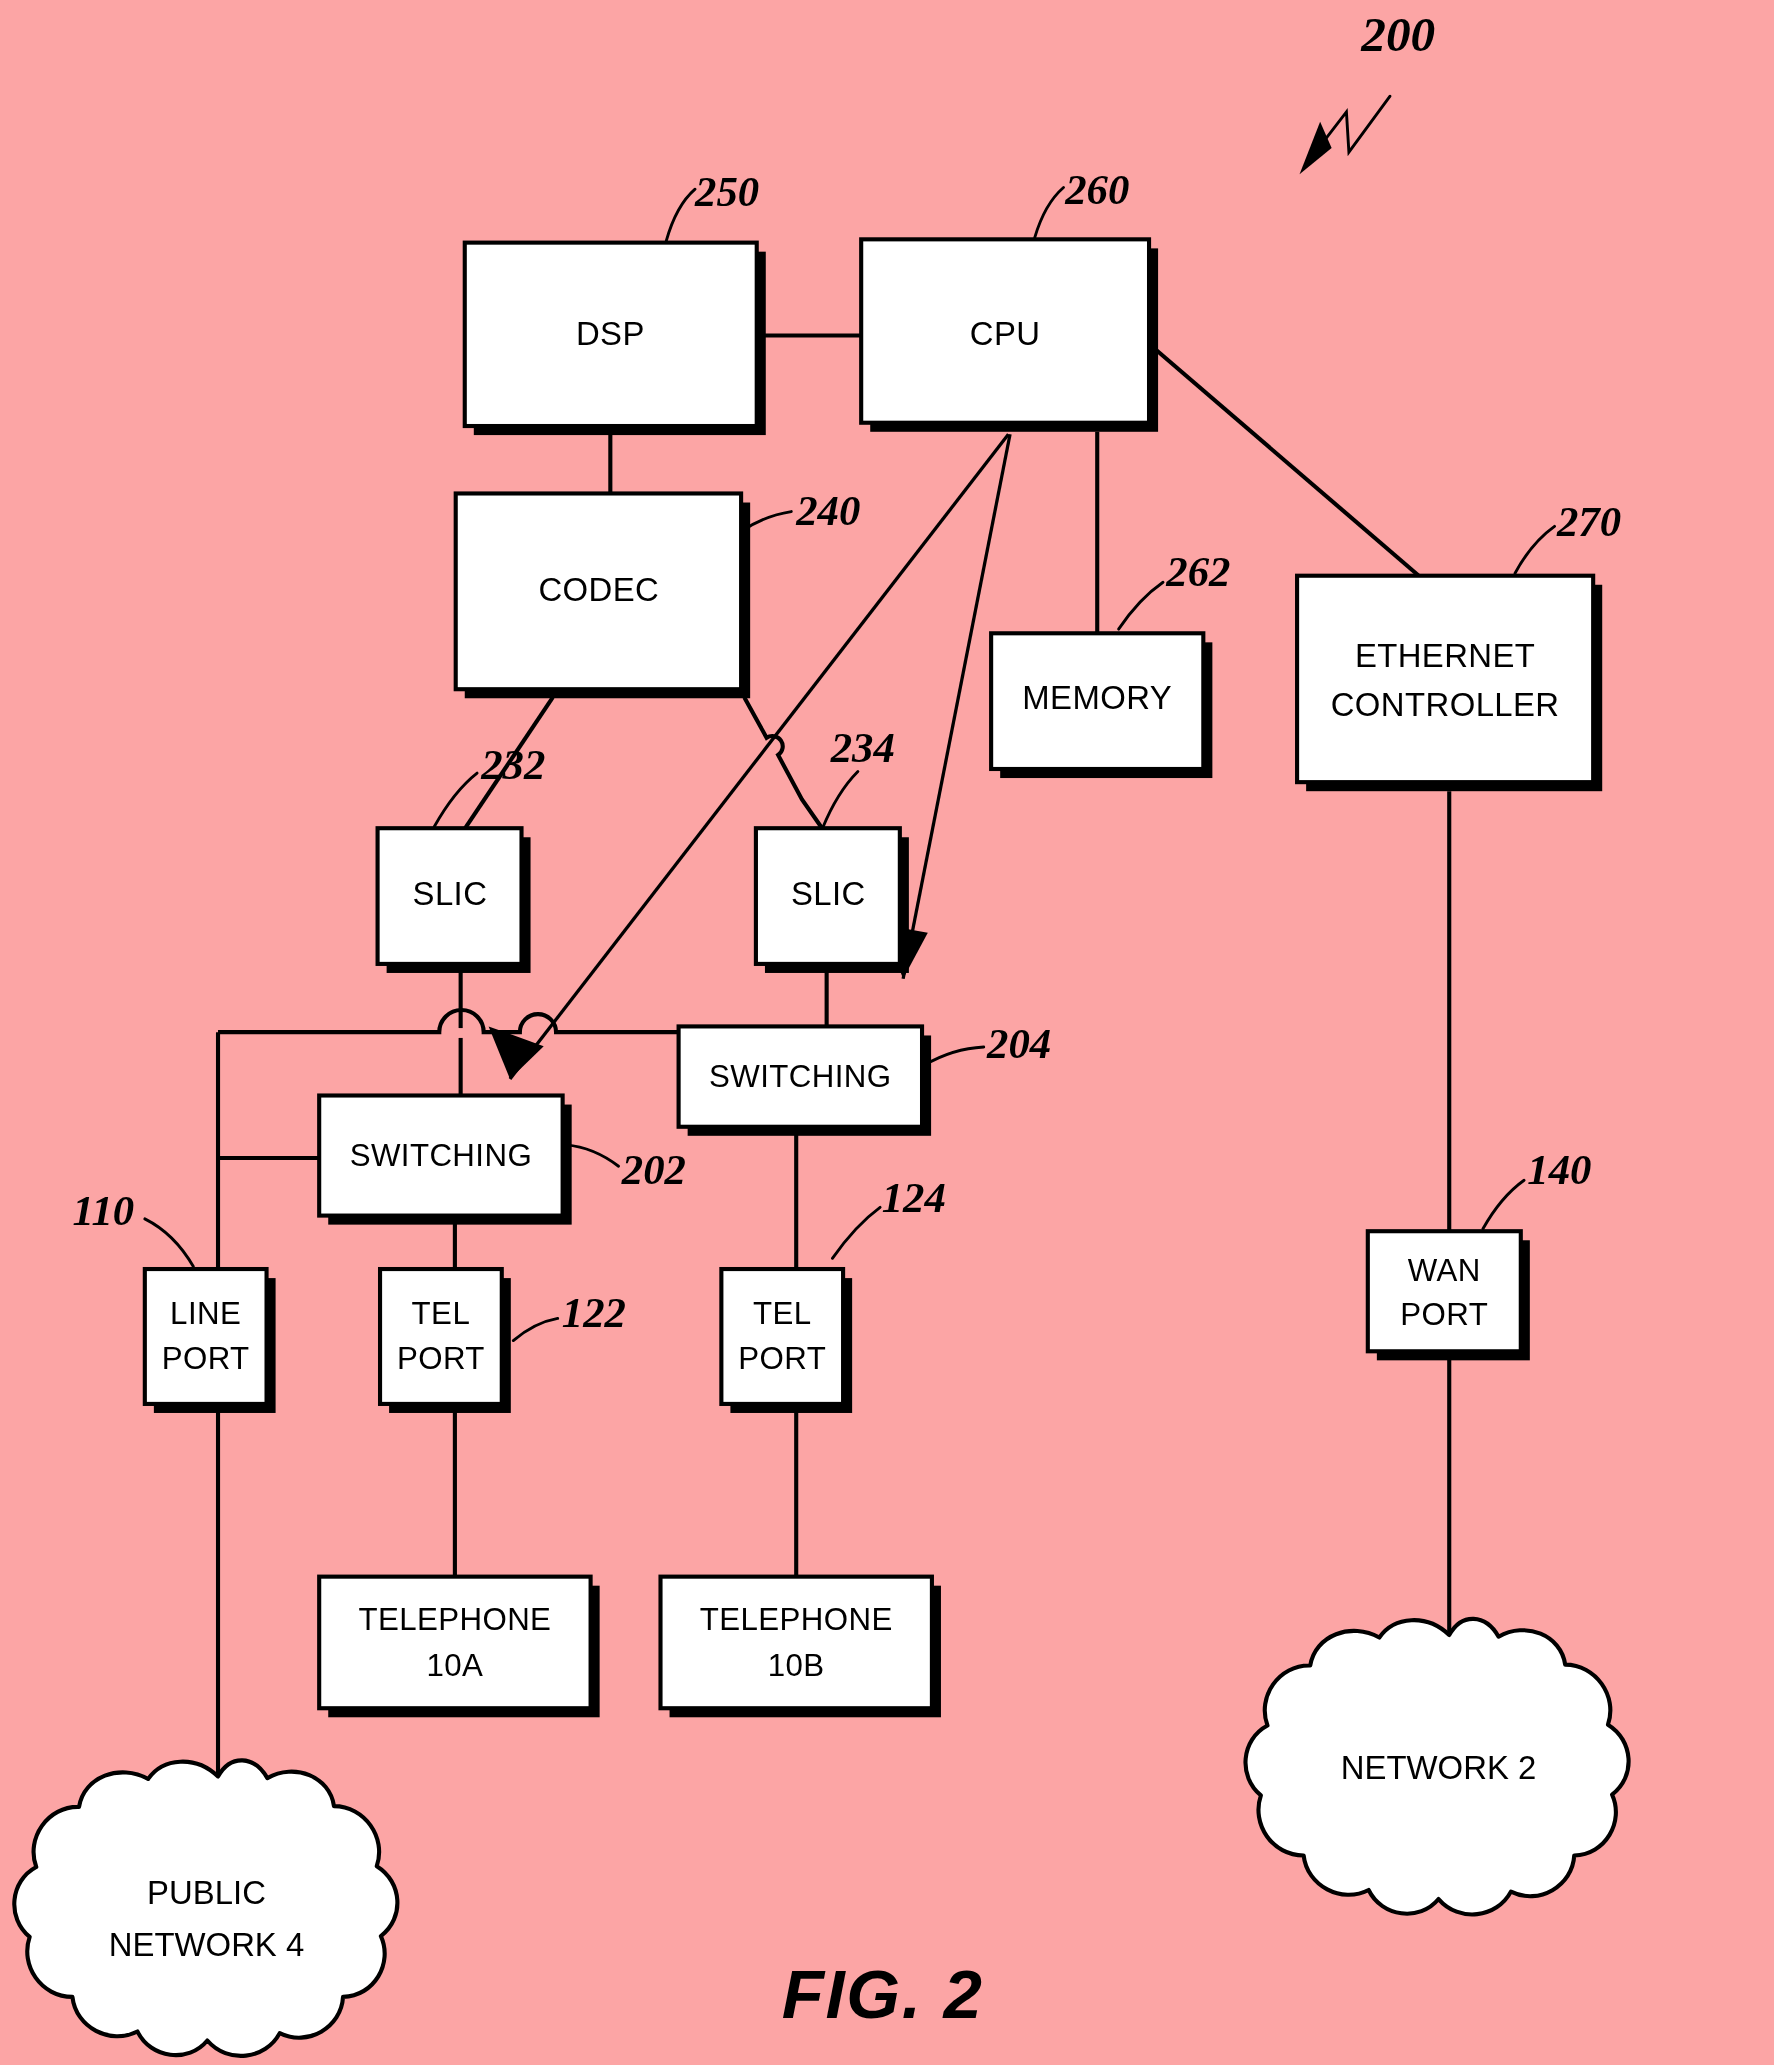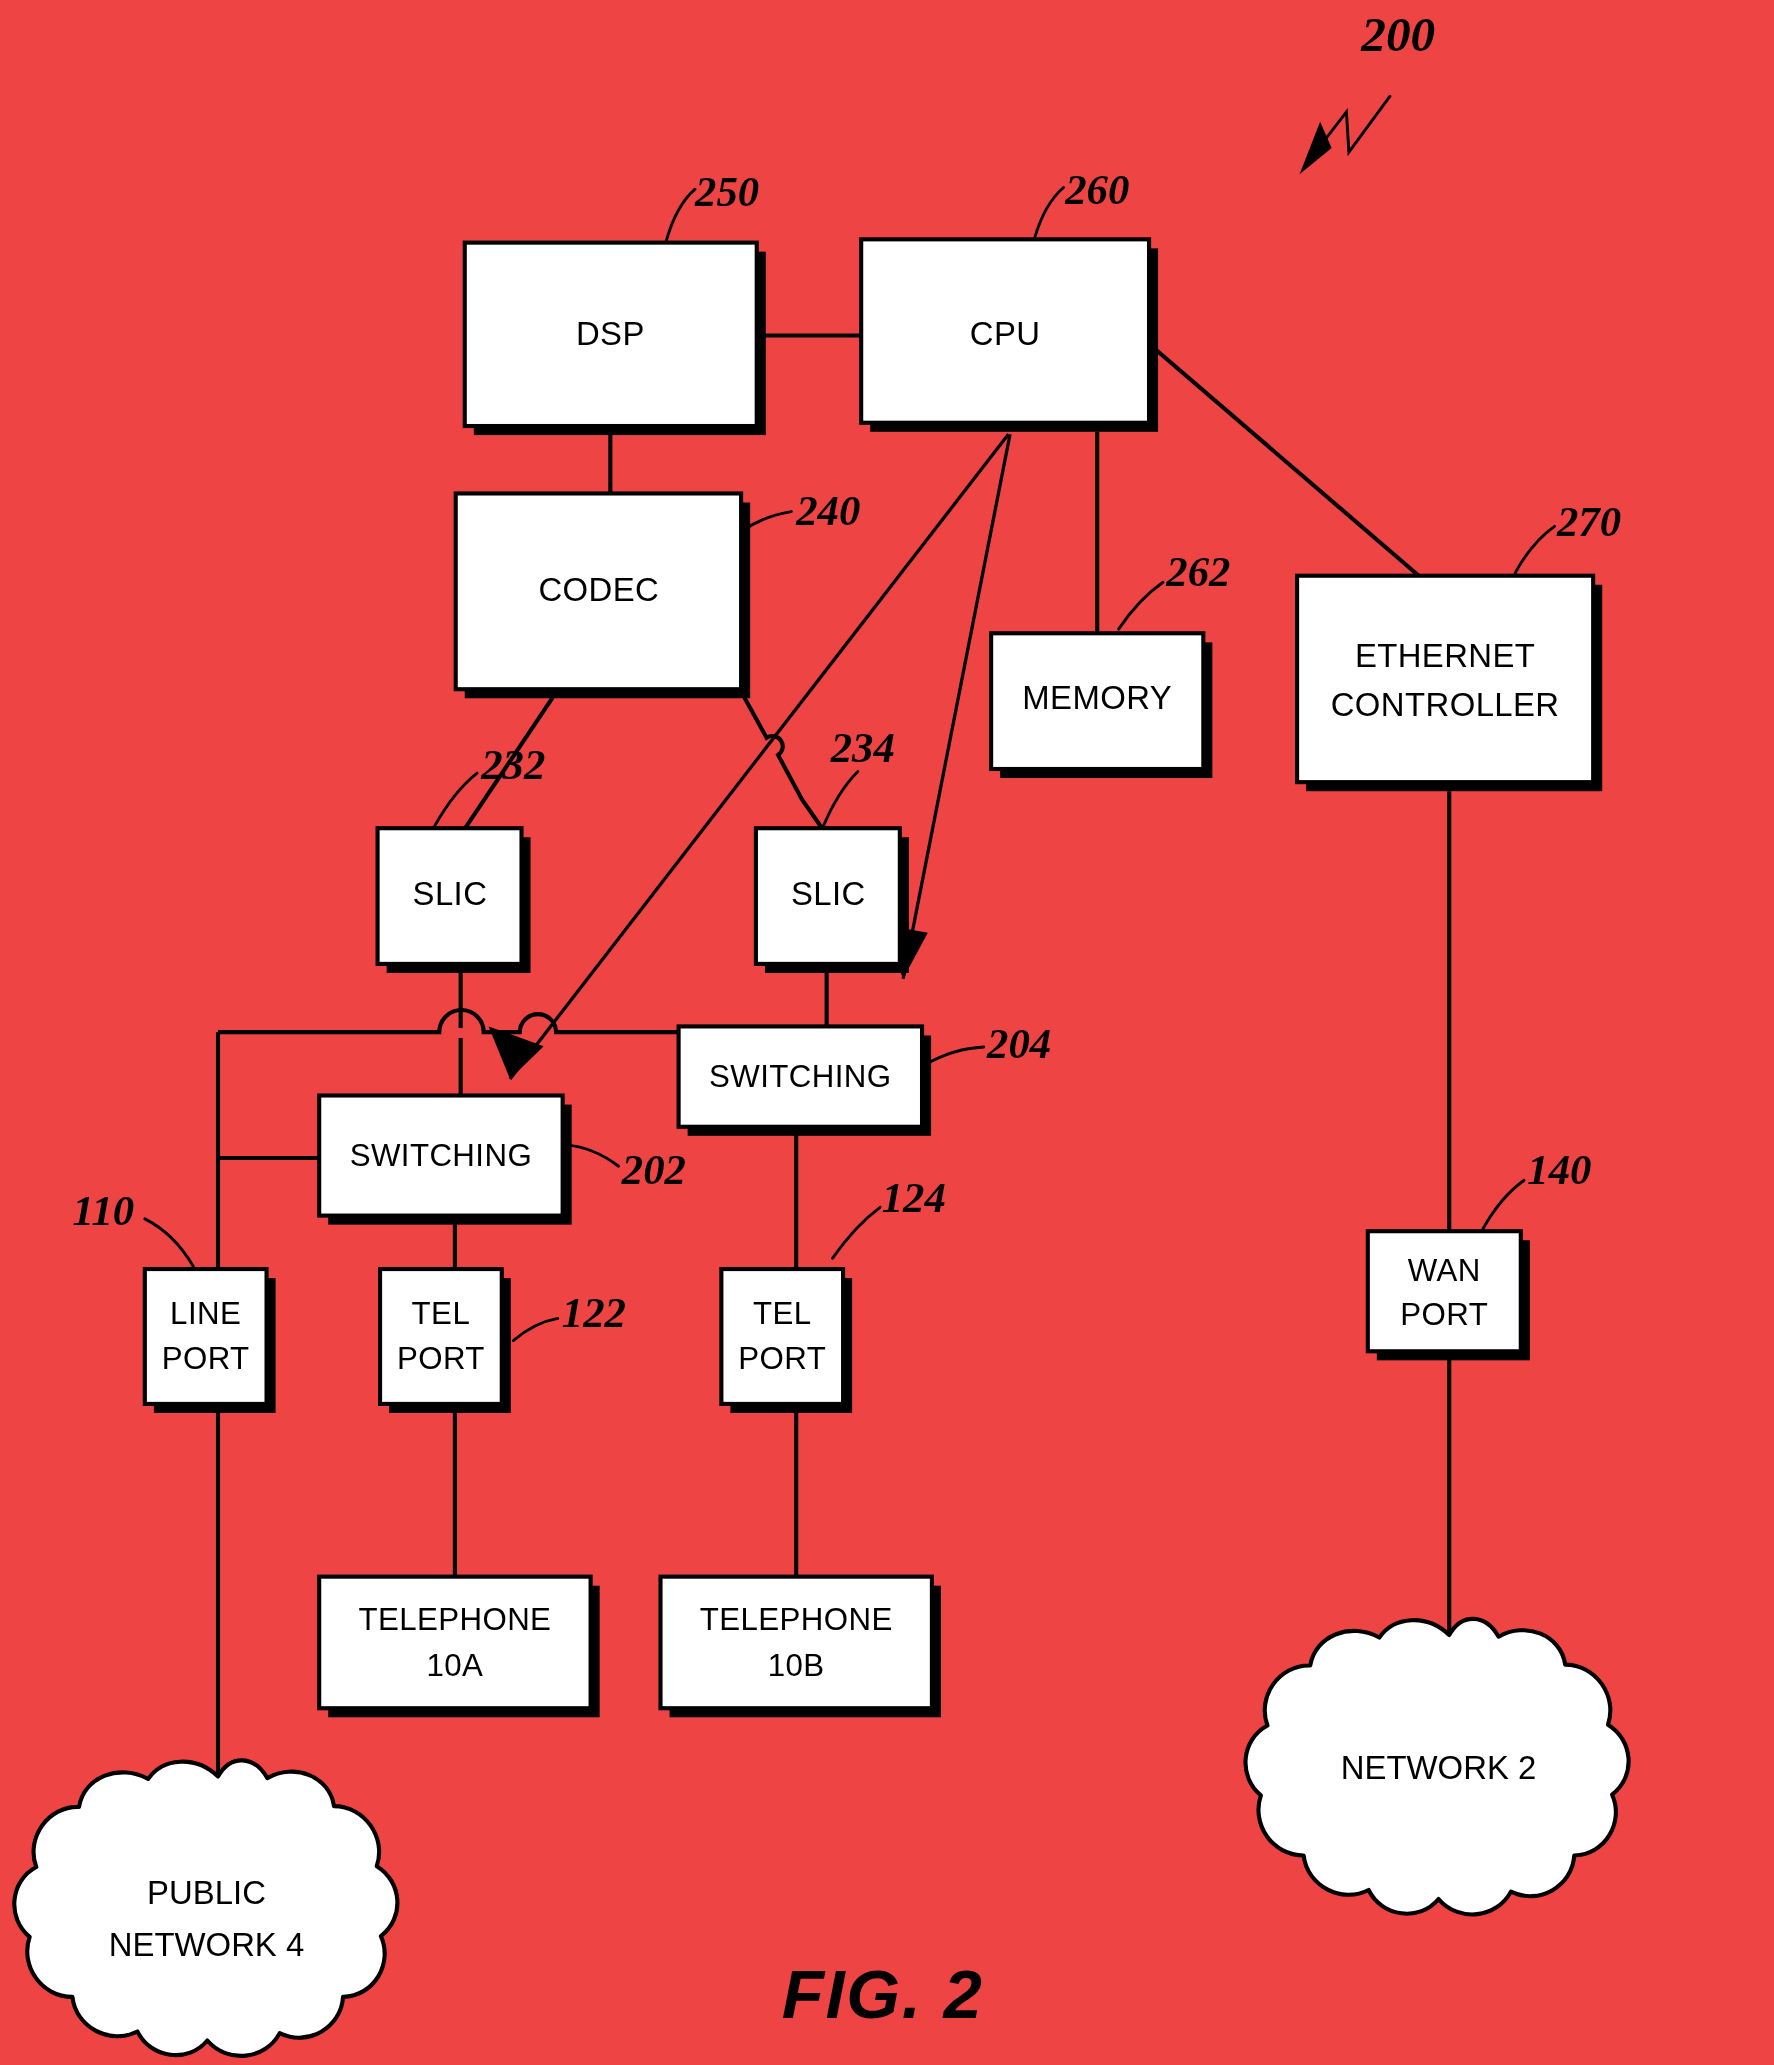--- a/index.html
+++ b/index.html
@@ -8,21 +8,21 @@
     padding: 0;
     background: #ffffff;
   }
   body {
     font-family: "Liberation Sans", sans-serif;
   }
   #figure-root {
     position: relative;
     width: 1775px;
     height: 2066px;
-    background: #ef4444;
+    background: #fca5a5;
     overflow: hidden;
   }
   #figure-svg {
     position: absolute;
     left: 0;
     top: 0;
     width: 1775px;
     height: 2066px;
   }
   .blk-label {

